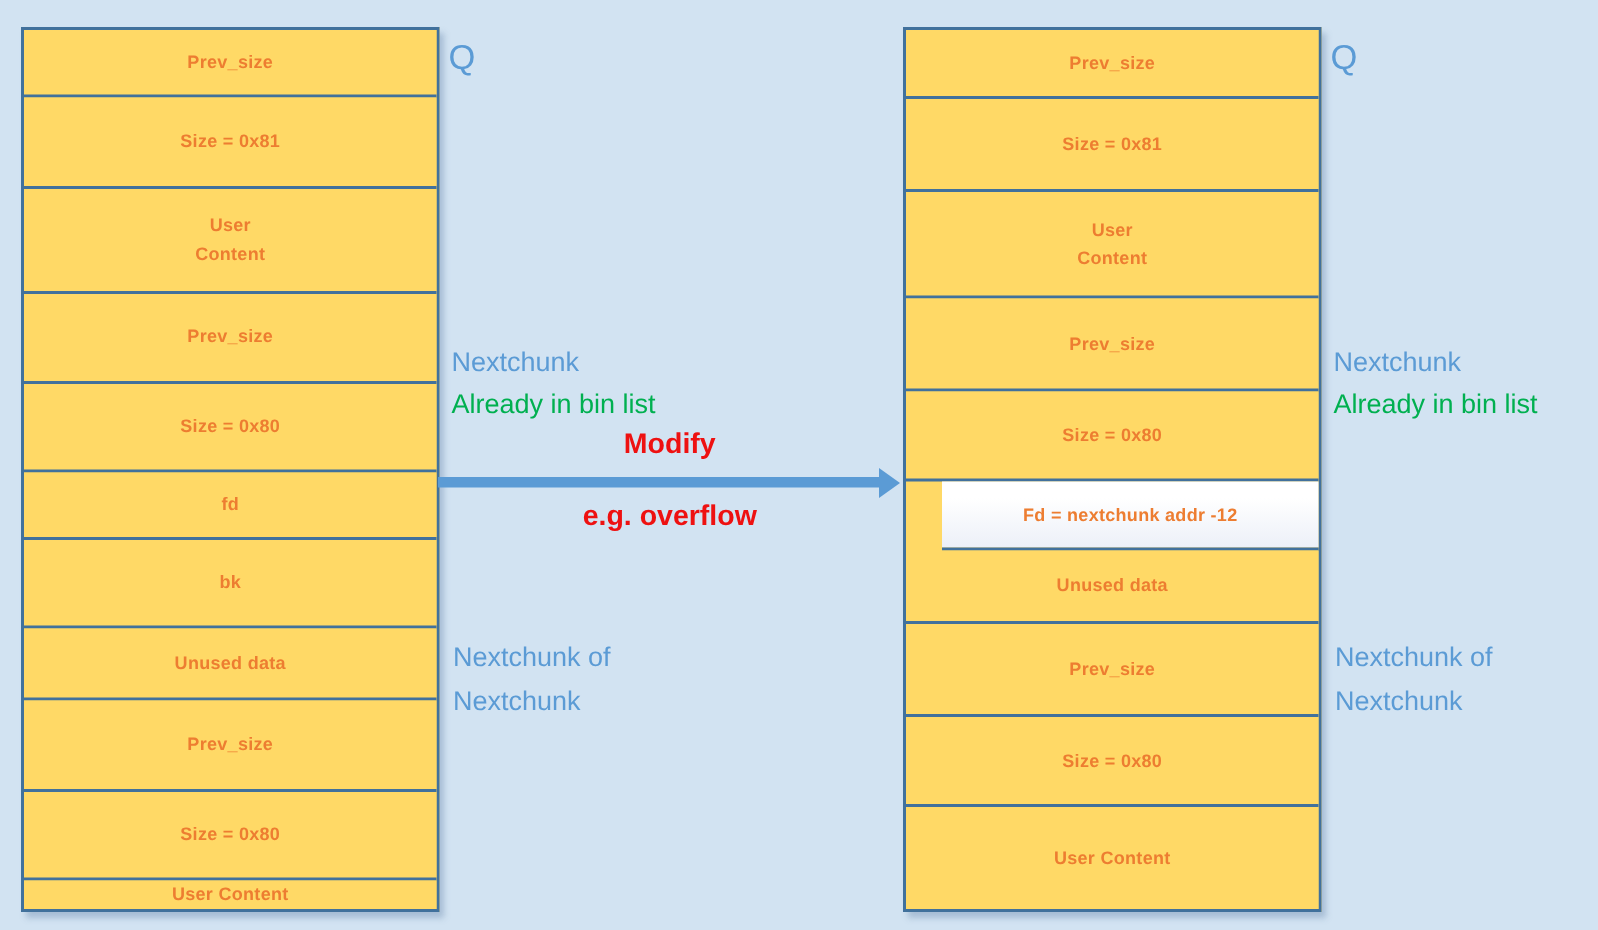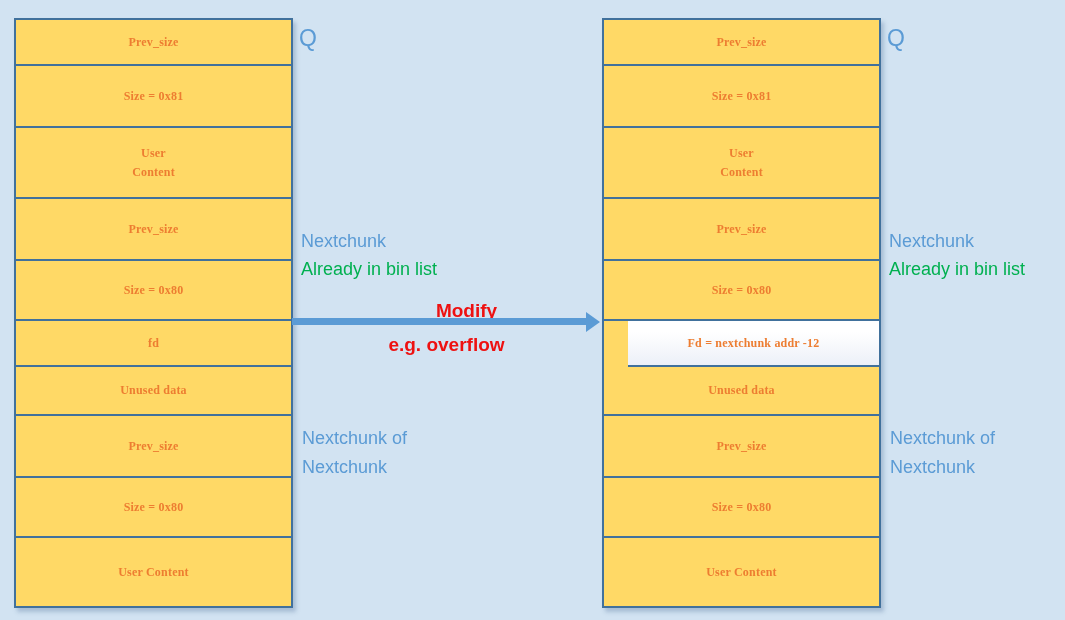--- a/index.html
+++ b/index.html
@@ -27,21 +27,21 @@
     border-bottom:2px solid var(--chunk-border,#41719c);
     display:flex;align-items:center;justify-content:center;
     background:var(--chunk-fill,#ffd966);
   }
   .row:last-child{border-bottom:none;flex:1;}
   .row.modified{background:linear-gradient(to bottom,#ffffff 25%,#ecf0f8 100%);margin-left:24px;}
   .h46{height:46px}.h47{height:62px}.h48{height:60px}.h49{height:49px}.h71{height:71px}
   .lbl{
     font-weight:bold;font-size:12px;line-height:19px;letter-spacing:.2px;
     color:var(--chunk-text,#ed7d31);
-    text-align:center;white-space:pre-line;font-family:Liberation Serif, serif;
+    text-align:center;white-space:pre-line;
   }
 
   
   .q{
     position:absolute;top:26px;font-size:23px;line-height:24px;
     color:var(--annotation-blue,#5b9bd5);
   }
   .q.left{left:299px;}
   .q.right{left:887px;}
   .note{position:absolute;font-size:18px;line-height:28px;}
@@ -49,21 +49,21 @@
   .note .green{color:var(--annotation-green,#00b050);}
   .bin.left{left:301px;top:227px;}
   .bin.right{left:889px;top:227px;}
   .nextnext.left{left:302px;top:424px;line-height:29px;}
   .nextnext.right{left:890px;top:424px;line-height:29px;}
 
   .arrow-caption{
     position:absolute;left:293px;width:307px;text-align:center;
     font-size:19px;font-weight:bold;color:var(--annotation-red,#ee1111);
   }
-  .arrow-caption.top{top:300px;padding-left:20px;}
+  .arrow-caption.top{top:286px;}
   .arrow-caption.bottom{top:334px;}
   .arrow-line{
     position:absolute;left:292px;top:318px;width:294px;height:7px;
     background:var(--arrow,#5b9bd5);
   }
   .arrow-head{
     position:absolute;left:586px;top:312px;width:0;height:0;
     border-top:10px solid transparent;border-bottom:10px solid transparent;
     border-left:14px solid var(--arrow,#5b9bd5);
   }
@@ -85,20 +85,23 @@
 Content</span>
       </div>
     <div class="row h47">
         <span class="lbl">Prev_size</span>
       </div>
     <div class="row h48">
         <span class="lbl">Size = 0x80</span>
       </div>
     <div class="row h46">
         <span class="lbl">fd</span>
+      </div>
+    <div class="row h48">
+        <span class="lbl">bk</span>
       </div>
     <div class="row h49">
         <span class="lbl">Unused data</span>
       </div>
     <div class="row h47">
         <span class="lbl">Prev_size</span>
       </div>
     <div class="row h48">
         <span class="lbl">Size = 0x80</span>
       </div>

